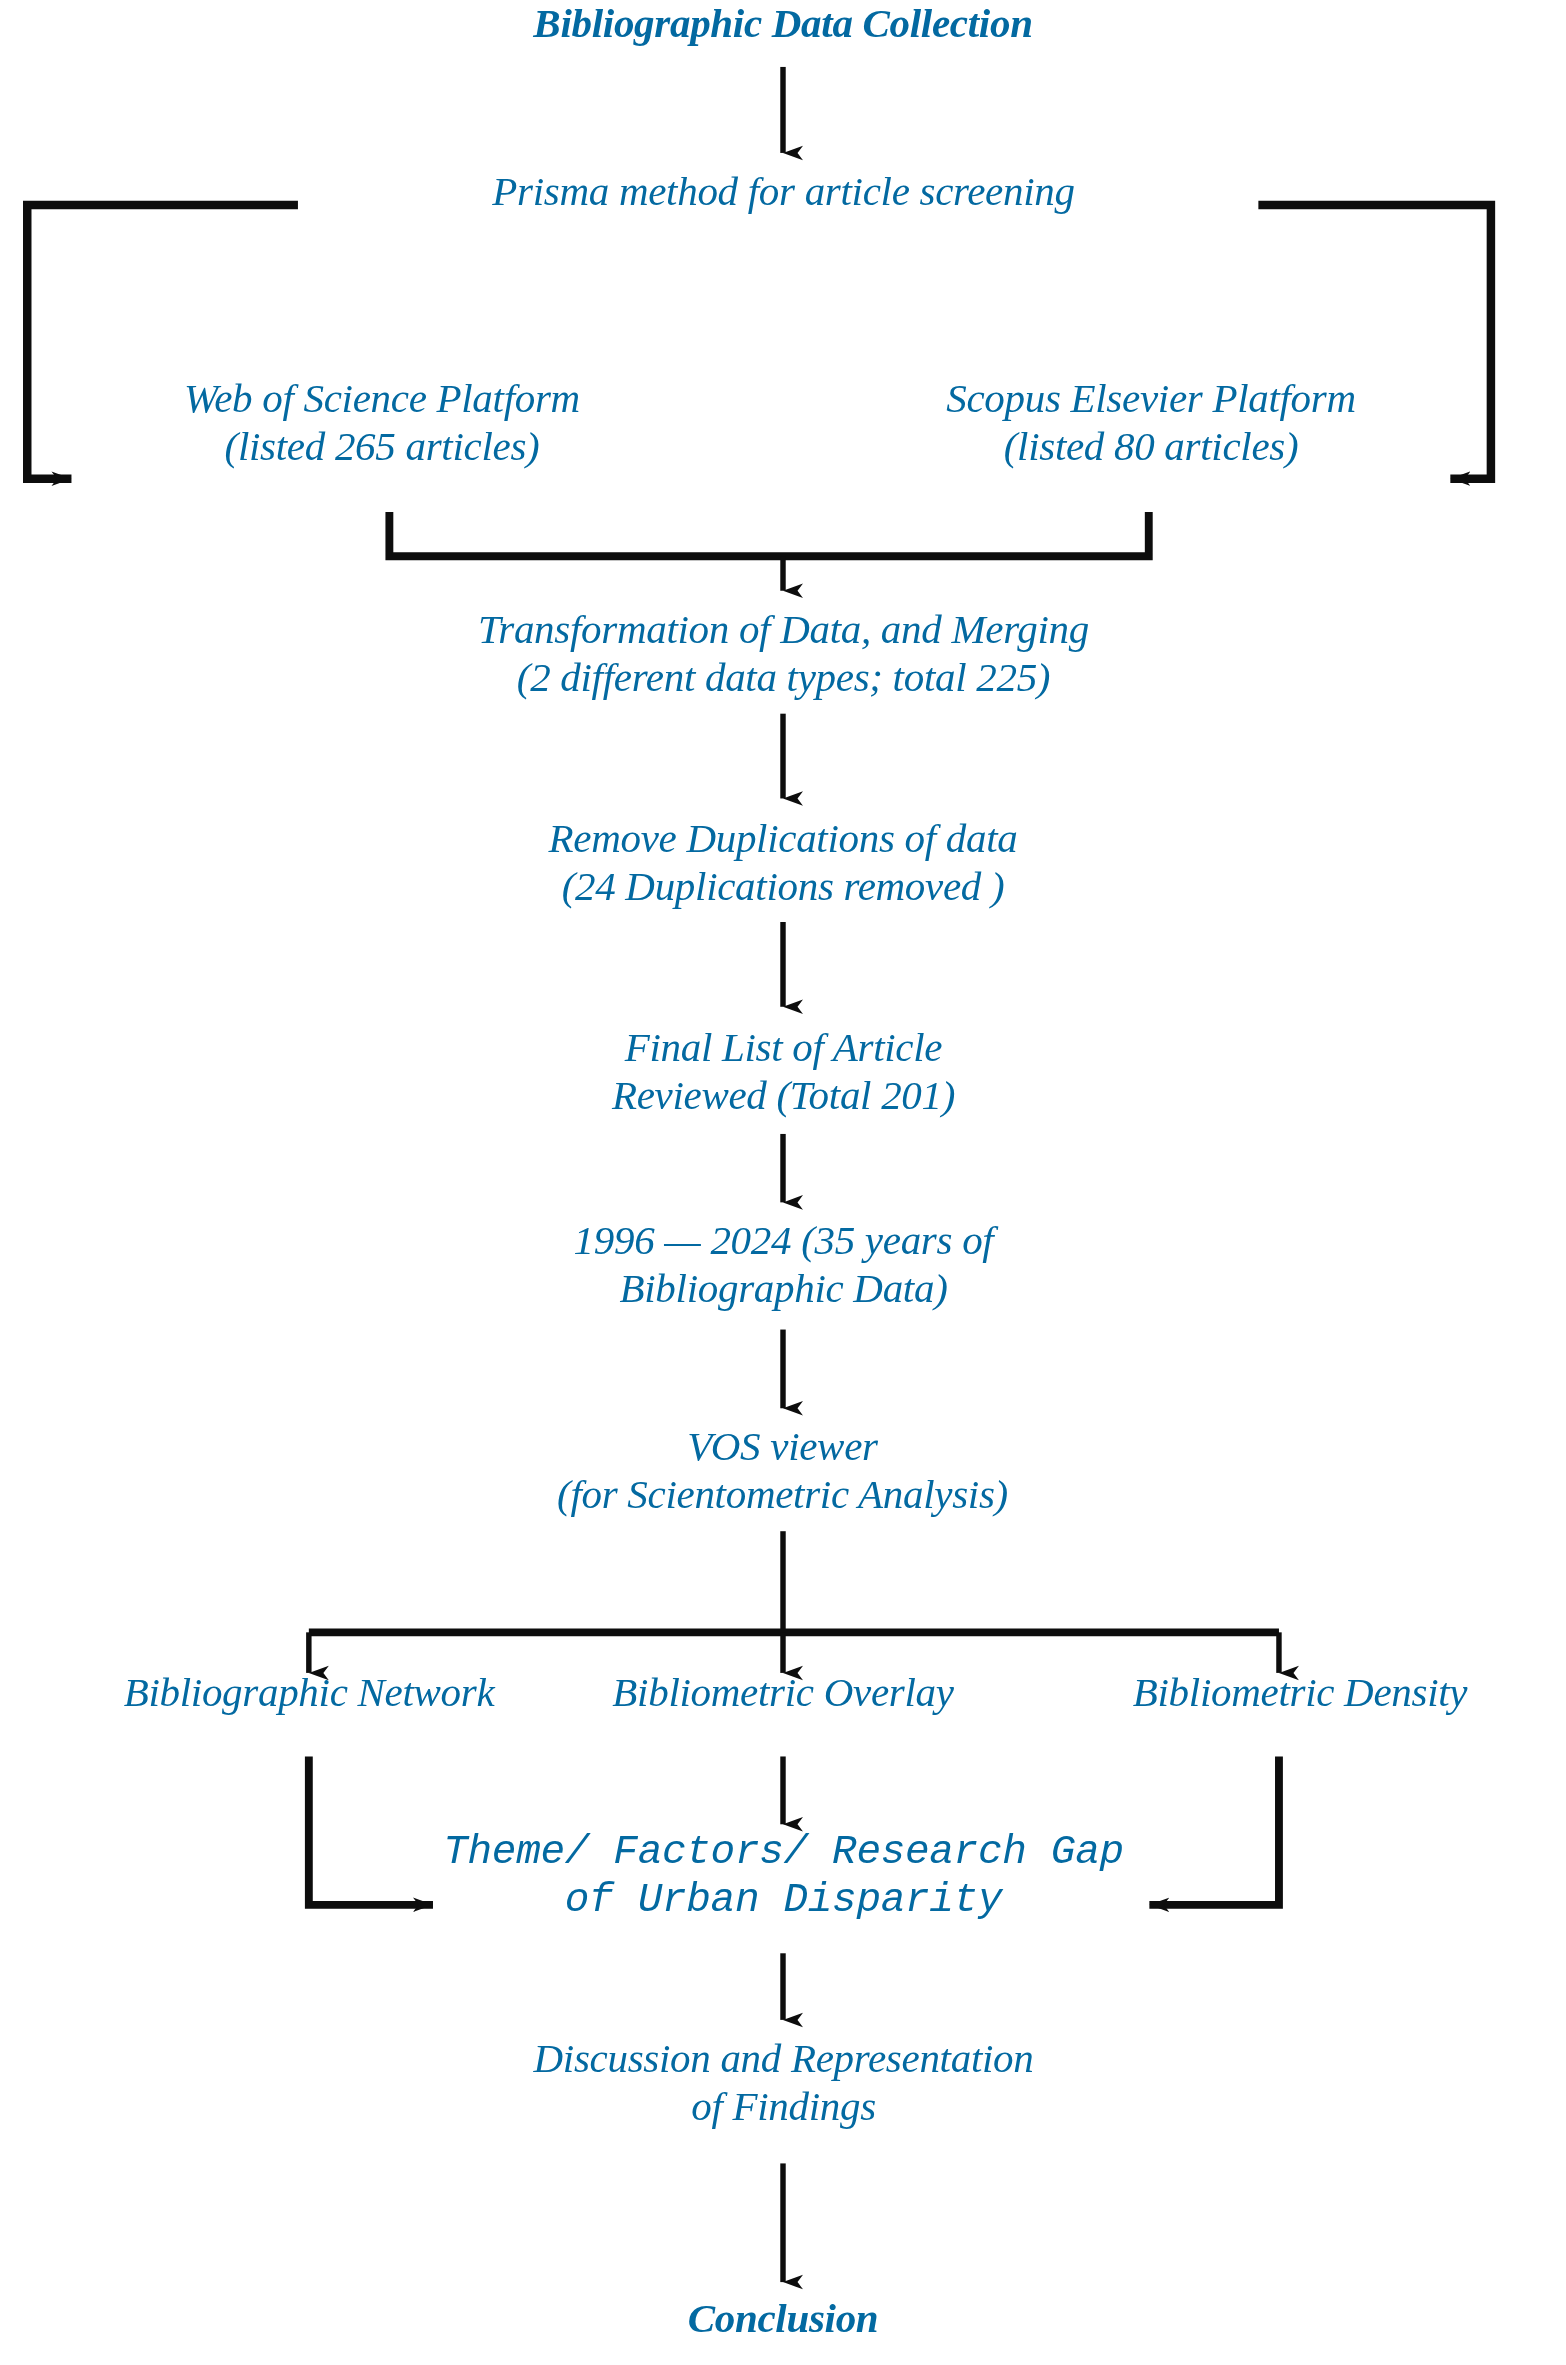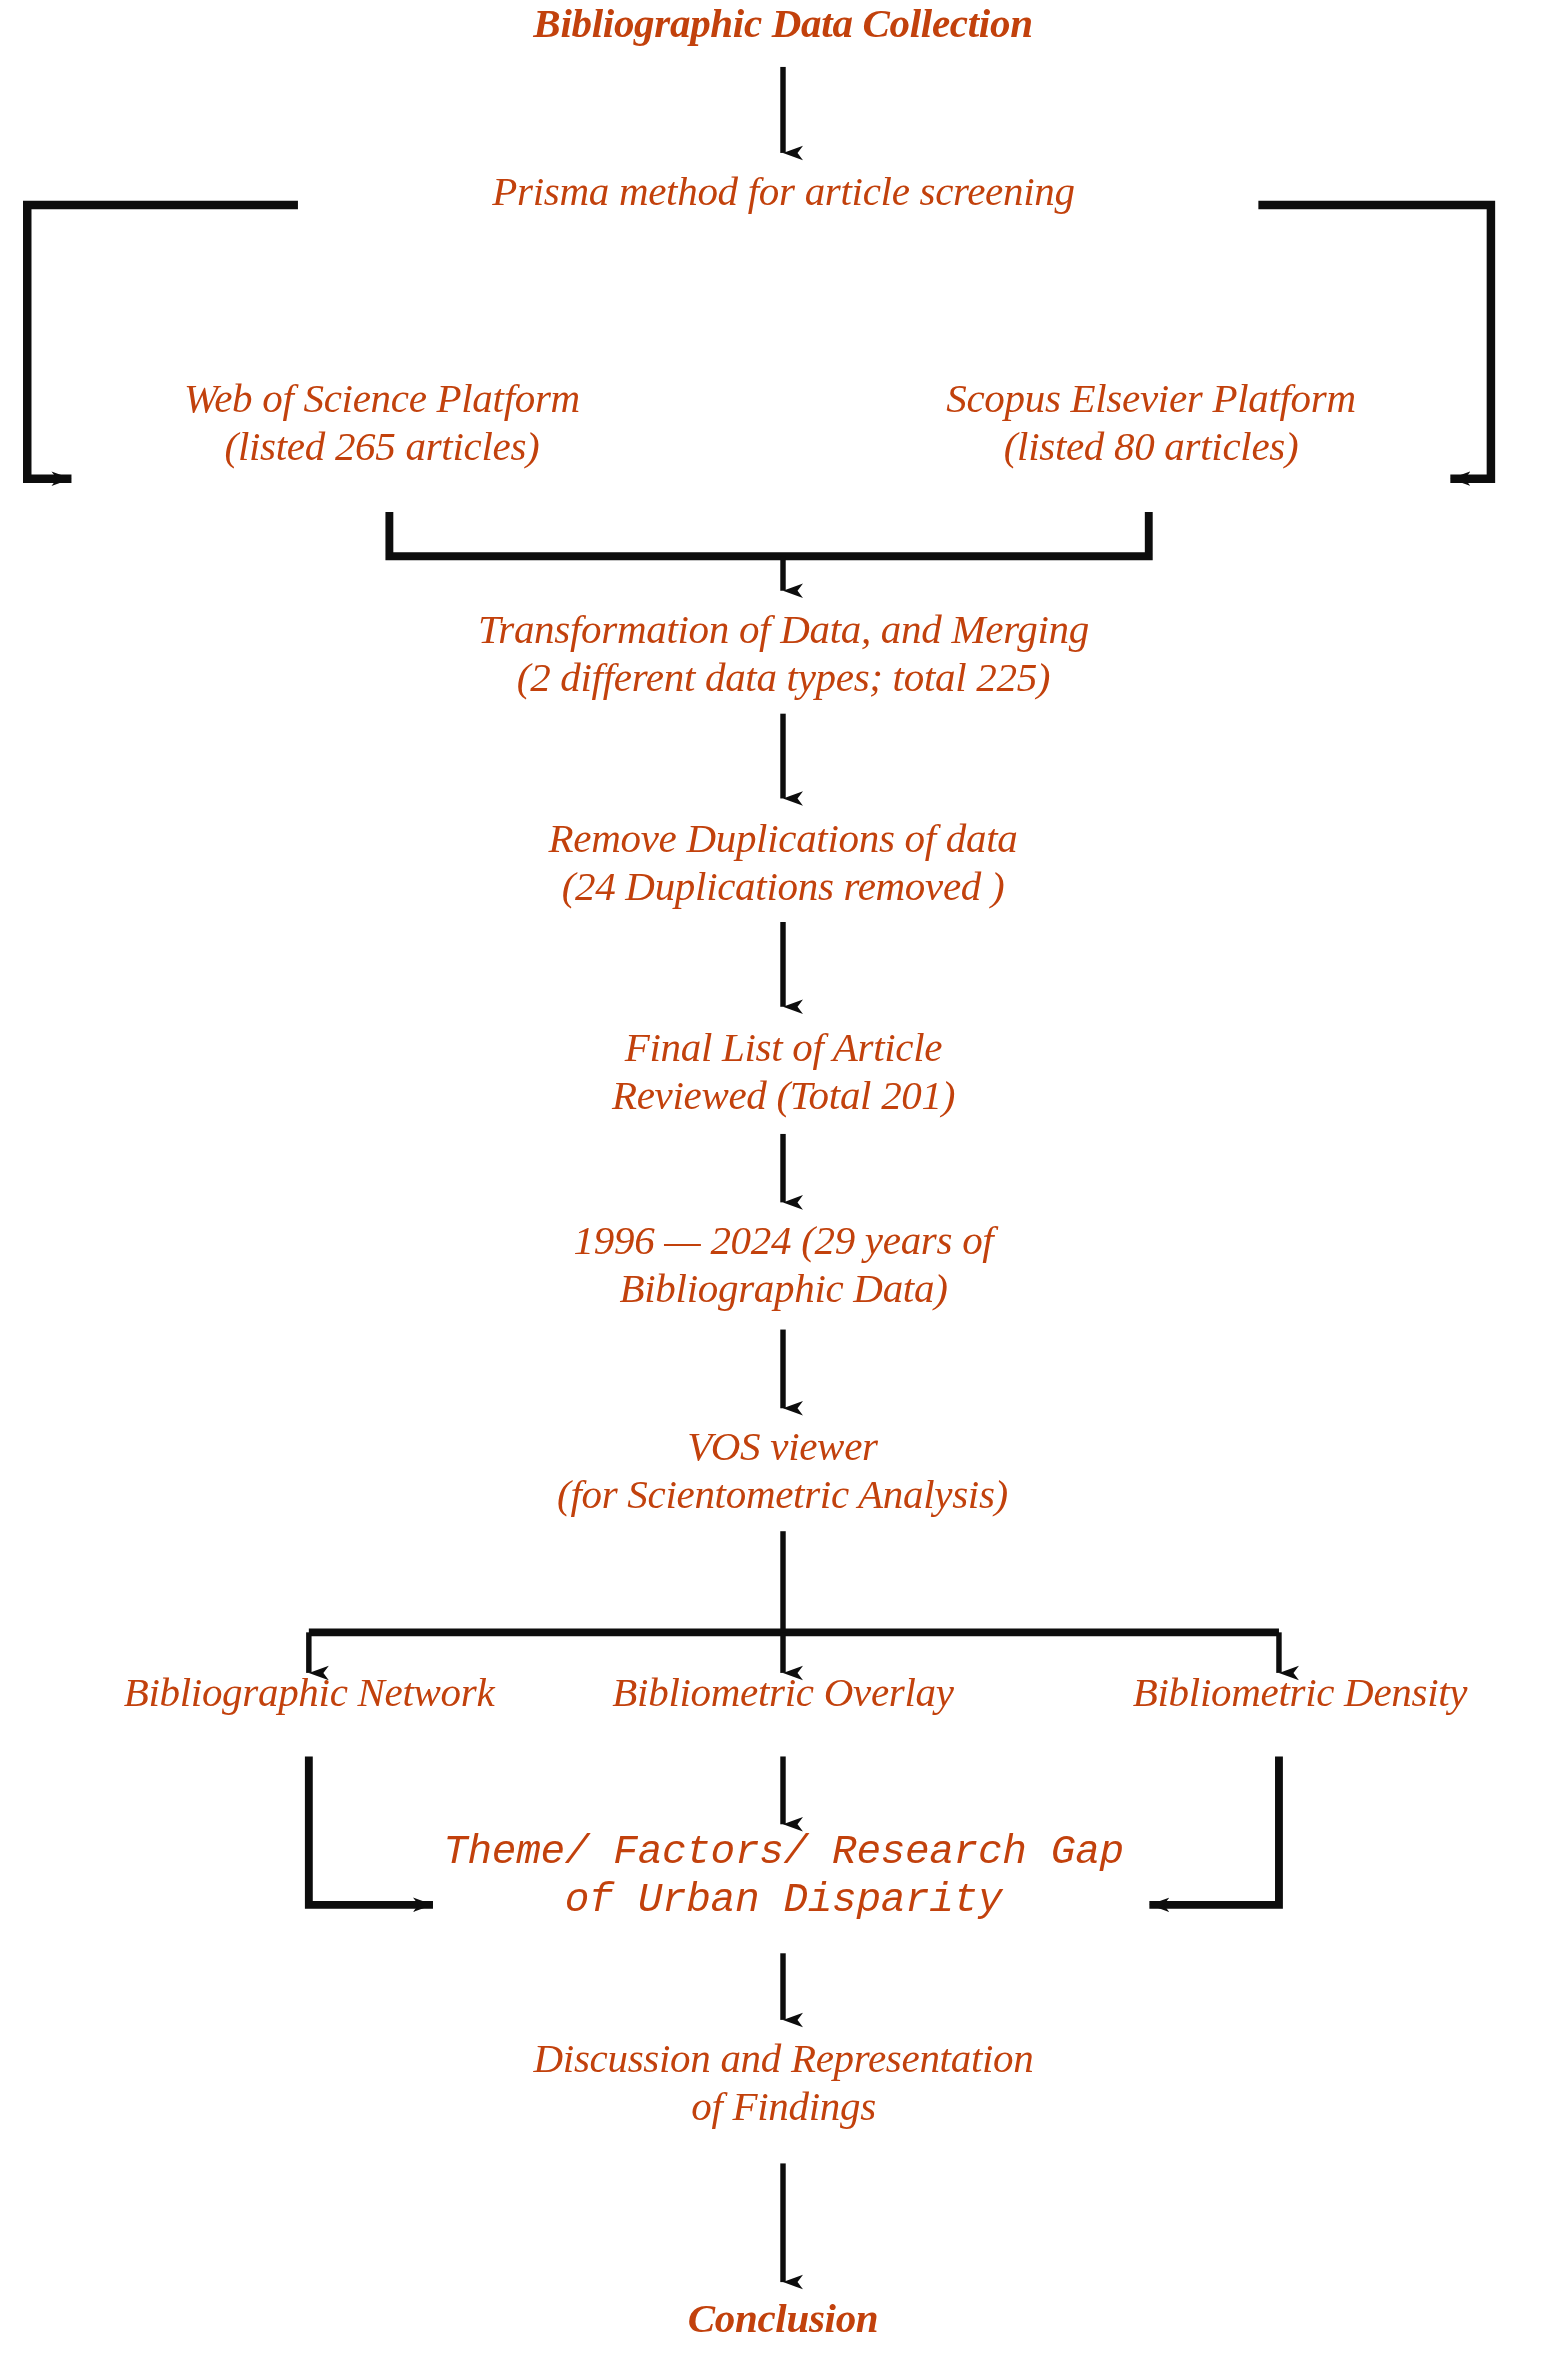--- a/index.html
+++ b/index.html
@@ -21,21 +21,21 @@
     pointer-events:none;
   }
   .node{
     position:absolute;
     text-align:center;
     font-style:italic;
     font-size:41px;
     line-height:1.16;
     letter-spacing:-0.3px;
     white-space:pre-line;
-    color:#c2410c;
+    color:#0369a1;
   }
   .node.bold{font-weight:bold;}
 
   
   #n-title      {left:391px;  top:0px;    width:784px;}
   #n-prisma     {left:331px;  top:168px;  width:905px;}
   #n-wos        {left:79px;  top:375px;  width:606px;}
   #n-scopus     {left:848px; top:375px;  width:606px;}
   #n-transform  {left:299px;  top:606px; width:969px;}
   #n-dedupe     {left:329px;  top:815px; width:908px;}
@@ -116,21 +116,21 @@
 
   <div class="node" id="n-transform">Transformation of Data, and  Merging
 (2 different data types;  total 225)</div>
 
   <div class="node" id="n-dedupe">Remove Duplications of data
 (24 Duplications removed )</div>
 
   <div class="node" id="n-final">Final List of Article
 Reviewed (Total 201)</div>
 
-  <div class="node" id="n-years">1996 — 2024 (29 years of
+  <div class="node" id="n-years">1996 — 2024 (35 years of
 Bibliographic Data)</div>
 
   <div class="node" id="n-vos">VOS viewer
 (for Scientometric Analysis)</div>
 
   <div class="node" id="n-network">Bibliographic Network</div>
 
   <div class="node" id="n-overlay">Bibliometric Overlay</div>
 
   <div class="node" id="n-density">Bibliometric Density</div>

